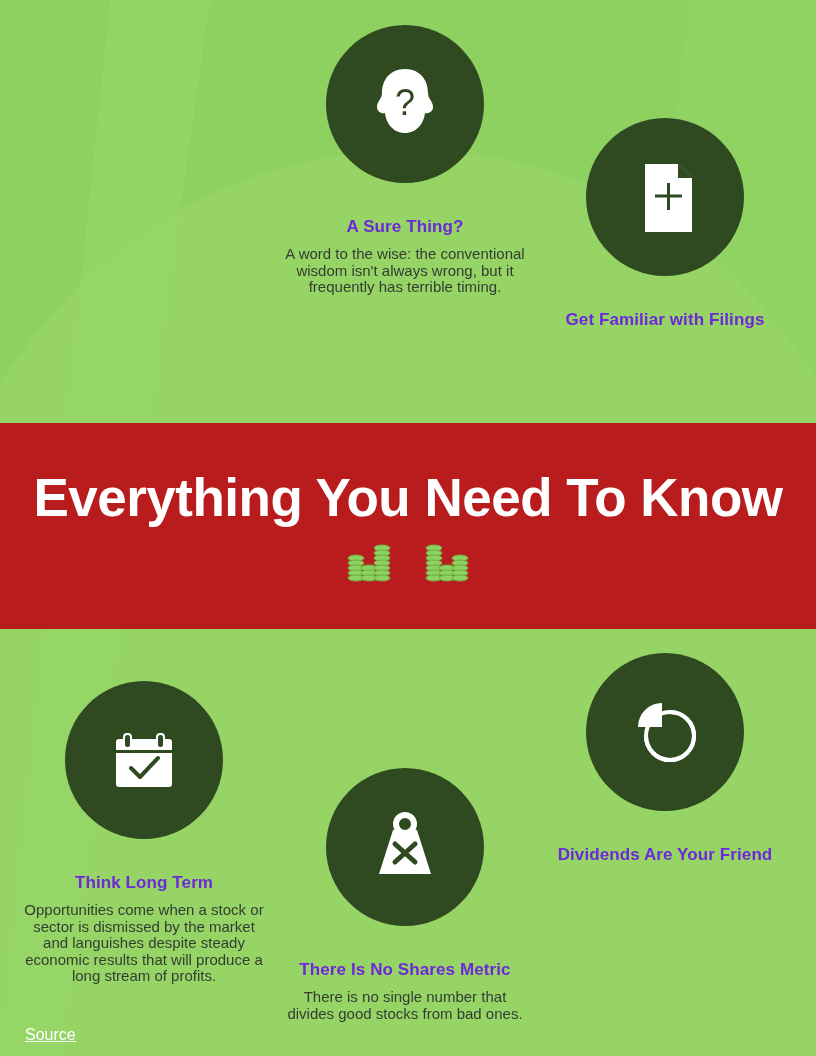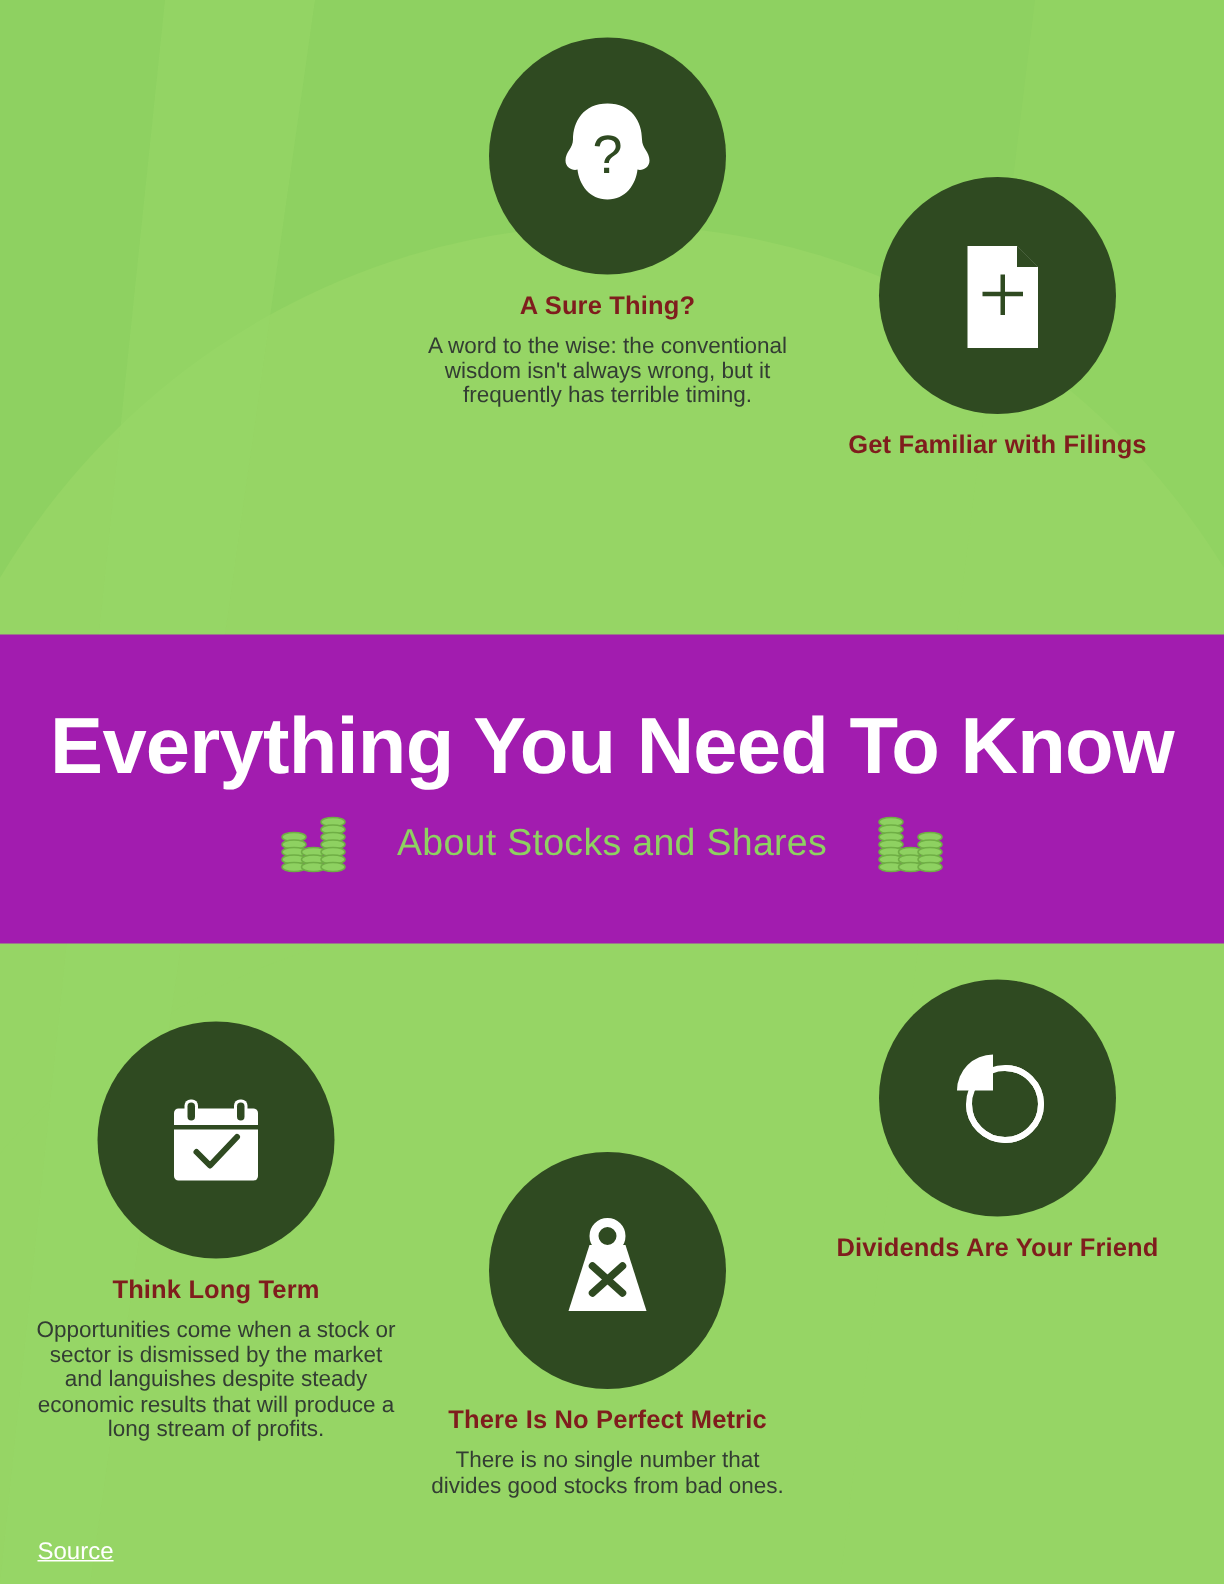--- a/index.html
+++ b/index.html
@@ -48,25 +48,25 @@
   .circle {
     width:158px; height:158px;
     border-radius:50%;
     background:#2f4a21;
     margin:0 auto;
     display:flex;
     align-items:center;
     justify-content:center;
   }
   .card h2 {
-    color:#7f1d1d;
+    color:#6d28d9;
     font-size:17px;
     font-weight:bold;
     letter-spacing:.1px;
-    margin-top:11px;
+    margin-top:34px;
     white-space:nowrap;
   }
   .card p {
     color:#333d33;
     font-size:15px;
     line-height:16.5px;
     margin-top:9px;
   }
 
   
@@ -76,21 +76,21 @@
   
   #card-long-term    { left:19px;  top:681px; width:250px; }
   #card-metric       { left:282px; top:768px; width:246px; }
   #card-dividends    { left:540px; top:653px; width:250px; }
 
   
   #banner {
     position:absolute;
     left:0; top:423px;
     width:816px; height:206px;
-    background:#a21caf;
+    background:#b91c1c;
     display:flex;
     flex-direction:column;
     align-items:center;
     justify-content:center;
   }
   #banner h1 {
     color:#ffffff;
     font-size:53px;
     font-weight:bold;
     letter-spacing:-.5px;
@@ -174,21 +174,20 @@
           <ellipse cx="22" cy="37" rx="8" ry="3"></ellipse>
           <ellipse cx="35" cy="7" rx="8" ry="3"></ellipse>
             <ellipse cx="35" cy="12" rx="8" ry="3"></ellipse>
           <ellipse cx="35" cy="17" rx="8" ry="3"></ellipse>
             <ellipse cx="35" cy="22" rx="8" ry="3"></ellipse>
           <ellipse cx="35" cy="27" rx="8" ry="3"></ellipse>
             <ellipse cx="35" cy="32" rx="8" ry="3"></ellipse>
           <ellipse cx="35" cy="37" rx="8" ry="3"></ellipse>
         </g>
       </svg>
-      <h3>About Stocks and Shares</h3>
       <svg width="44" height="42" viewBox="0 0 44 42">
         <g fill="#8ed161" stroke="#6fae45" stroke-width="1">
           <ellipse cx="9" cy="7" rx="8" ry="3"></ellipse>
             <ellipse cx="9" cy="12" rx="8" ry="3"></ellipse>
           <ellipse cx="9" cy="17" rx="8" ry="3"></ellipse>
             <ellipse cx="9" cy="22" rx="8" ry="3"></ellipse>
           <ellipse cx="9" cy="27" rx="8" ry="3"></ellipse>
             <ellipse cx="9" cy="32" rx="8" ry="3"></ellipse>
           <ellipse cx="9" cy="37" rx="8" ry="3"></ellipse>
           <ellipse cx="22" cy="27" rx="8" ry="3"></ellipse>
@@ -222,21 +221,21 @@
 
   <div class="card" id="card-metric">
     <div class="circle">
       <svg width="86" height="86" viewBox="0 0 86 86">
         <circle cx="43" cy="20" r="9" fill="none" stroke="#ffffff" stroke-width="6"></circle>
         <path d="M31 26 H55 L69 70 H17 Z" fill="#ffffff"></path>
         <line x1="33" y1="40" x2="53" y2="58" stroke="#2f4a21" stroke-width="5" stroke-linecap="round"></line>
         <line x1="53" y1="40" x2="33" y2="58" stroke="#2f4a21" stroke-width="5" stroke-linecap="round"></line>
       </svg>
     </div>
-    <h2>There Is No Perfect Metric</h2>
+    <h2>There Is No Shares Metric</h2>
     <p>There is no single number that divides good stocks from bad ones.</p>
   </div>
 
   <div class="card" id="card-dividends">
     <div class="circle">
       <svg width="86" height="86" viewBox="0 0 86 86">
         <path d="M48 47 m0,-24 a24,24 0 1,1 -24,24" fill="none" stroke="#ffffff" stroke-width="4"></path>
         <circle cx="48" cy="47" r="24" fill="none" stroke="#ffffff" stroke-width="4"></circle>
         <path d="M40 38 L40 14 A24 24 0 0 0 16 38 Z" fill="#ffffff"></path>
       </svg>

